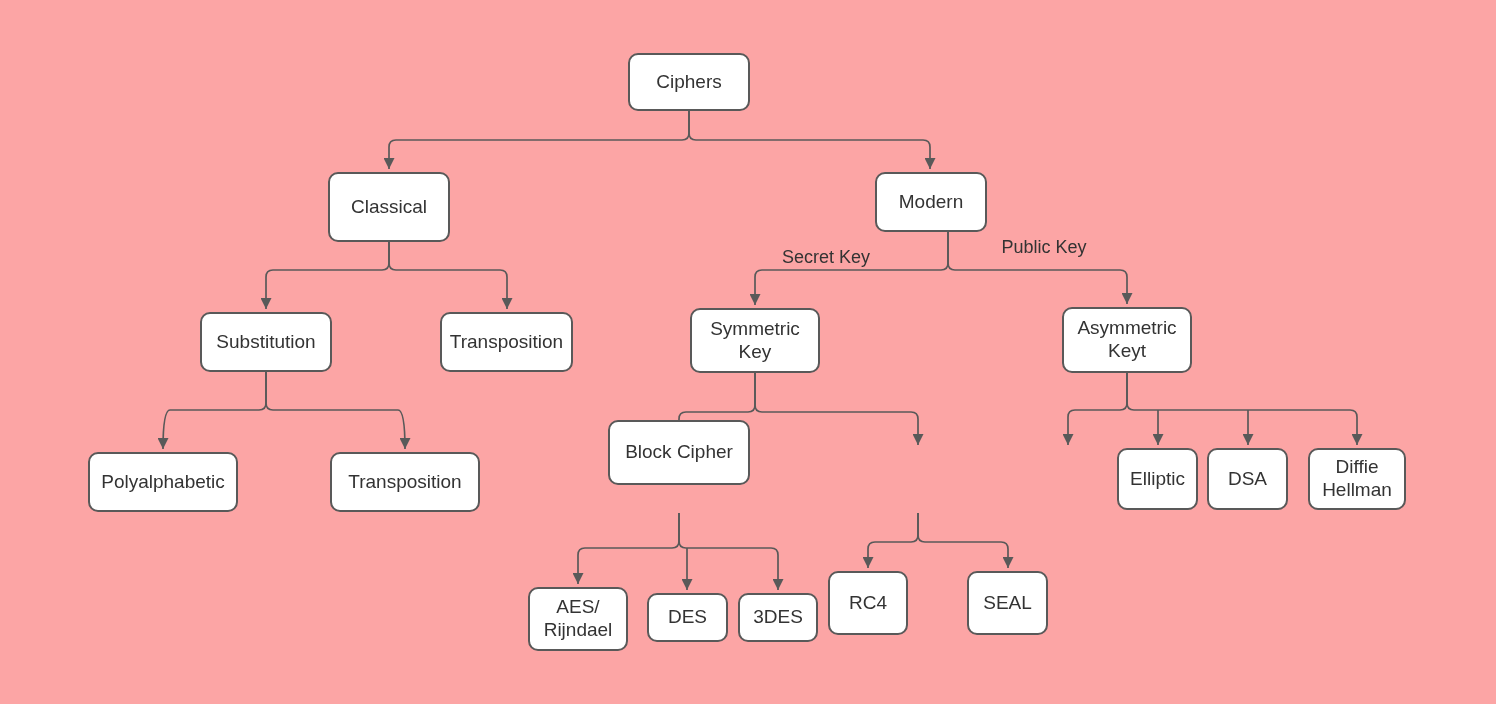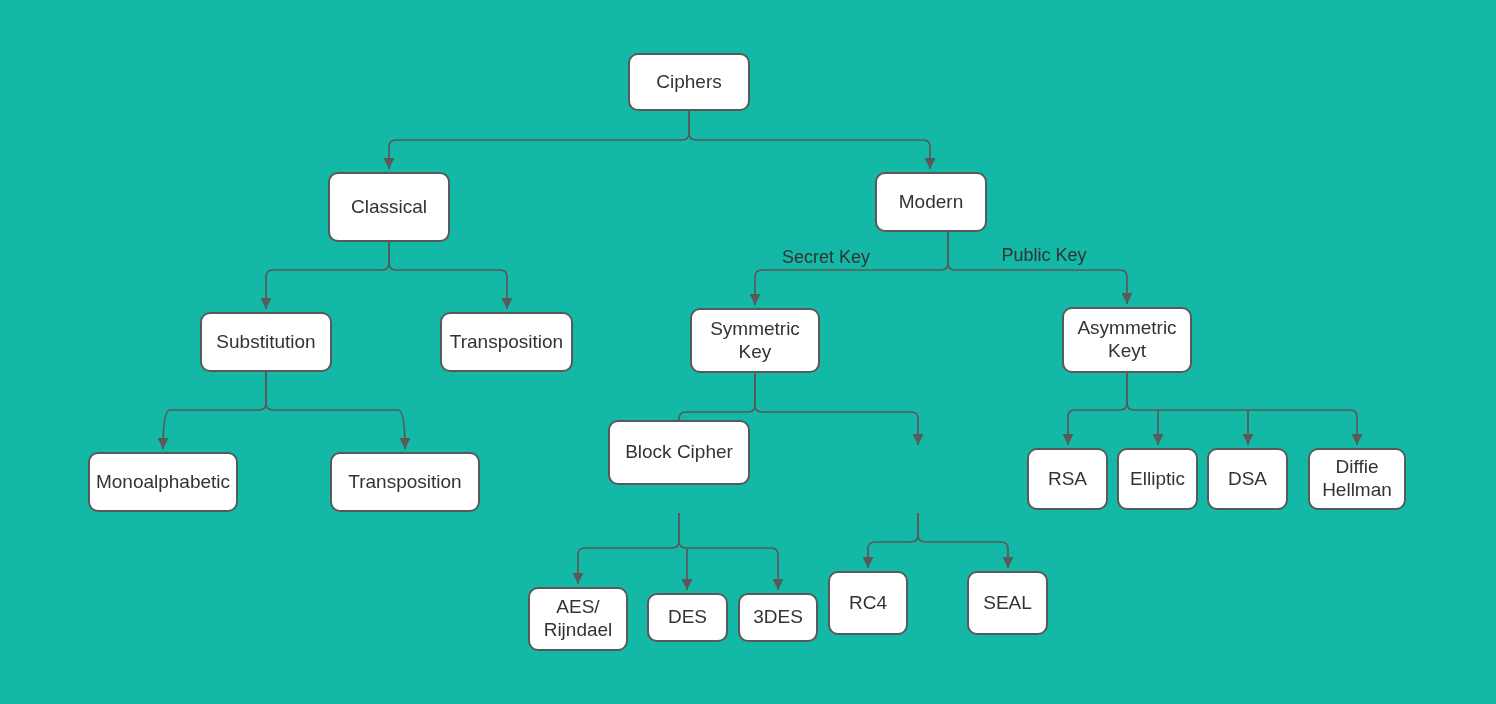--- a/index.html
+++ b/index.html
@@ -5,21 +5,21 @@
   html, body {
     margin: 0;
     padding: 0;
     background: #ffffff;
     font-family: "Liberation Sans", "DejaVu Sans", sans-serif;
   }
   #canvas {
     position: relative;
     width: 1496px;
     height: 704px;
-    background: #14b8a6;
+    background: #fca5a5;
     overflow: hidden;
   }
   #edges-svg {
     position: absolute;
     left: 0;
     top: 0;
     width: 1496px;
     height: 704px;
   }
   #edges-svg path.edge {
@@ -93,21 +93,21 @@
   <div class="node" style="left:628px; top:53px;  width:122px; height:58px">Ciphers</div>
 
   <div class="node" style="left:328px; top:172px; width:122px; height:70px">Classical</div>
 
   <div class="node" style="left:875px; top:172px; width:112px; height:60px">Modern</div>
 
   <div class="node" style="left:200px; top:312px; width:132px; height:60px">Substitution</div>
 
   <div class="node" style="left:440px; top:312px; width:133px; height:60px">Transposition</div>
 
-  <div class="node" style="left:88px;  top:452px; width:150px; height:60px">Monoalphabetic</div>
+  <div class="node" style="left:88px;  top:452px; width:150px; height:60px">Polyalphabetic</div>
 
   <div class="node" style="left:330px; top:452px; width:150px; height:60px">Transposition</div>
 
   <div class="node" style="left:690px; top:308px; width:130px; height:65px">Symmetric
 Key</div>
 
   <div class="node" style="left:1062px; top:307px; width:130px; height:66px">Asymmetric
 Keyt</div>
 
   <div class="node" style="left:608px; top:420px; width:142px; height:65px">Block Cipher</div>
@@ -117,26 +117,25 @@
 Rijndael</div>
 
   <div class="node" style="left:647px; top:593px; width:81px; height:49px">DES</div>
 
   <div class="node" style="left:738px; top:593px; width:80px; height:49px">3DES</div>
 
   <div class="node" style="left:828px; top:571px; width:80px; height:64px">RC4</div>
 
   <div class="node" style="left:967px; top:571px; width:81px; height:64px">SEAL</div>
 
-  <div class="node" style="left:1027px; top:448px; width:81px; height:62px">RSA</div>
 
   <div class="node" style="left:1117px; top:448px; width:81px; height:62px">Elliptic</div>
 
   <div class="node" style="left:1308px; top:448px; width:98px; height:62px">Diffie
 Hellman</div>
 
   <div class="node" style="left:1207px; top:448px; width:81px; height:62px">DSA</div>
 
   <div class="edge-label" style="left:826px; top:247px">Secret Key</div>
 
-  <div class="edge-label" style="left:1044px; top:245px">Public Key</div>
+  <div class="edge-label" style="left:1044px; top:237px">Public Key</div>
 
 </div>
 
 </body></html>

